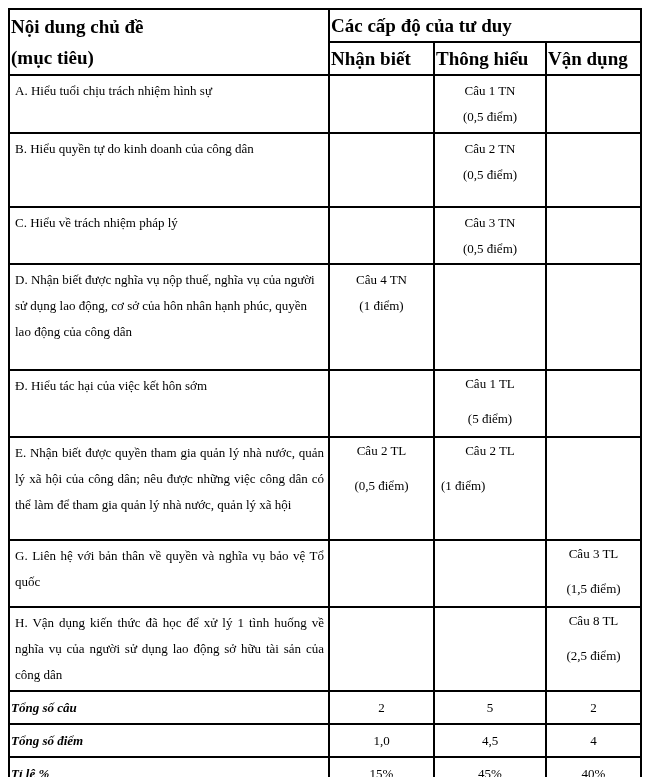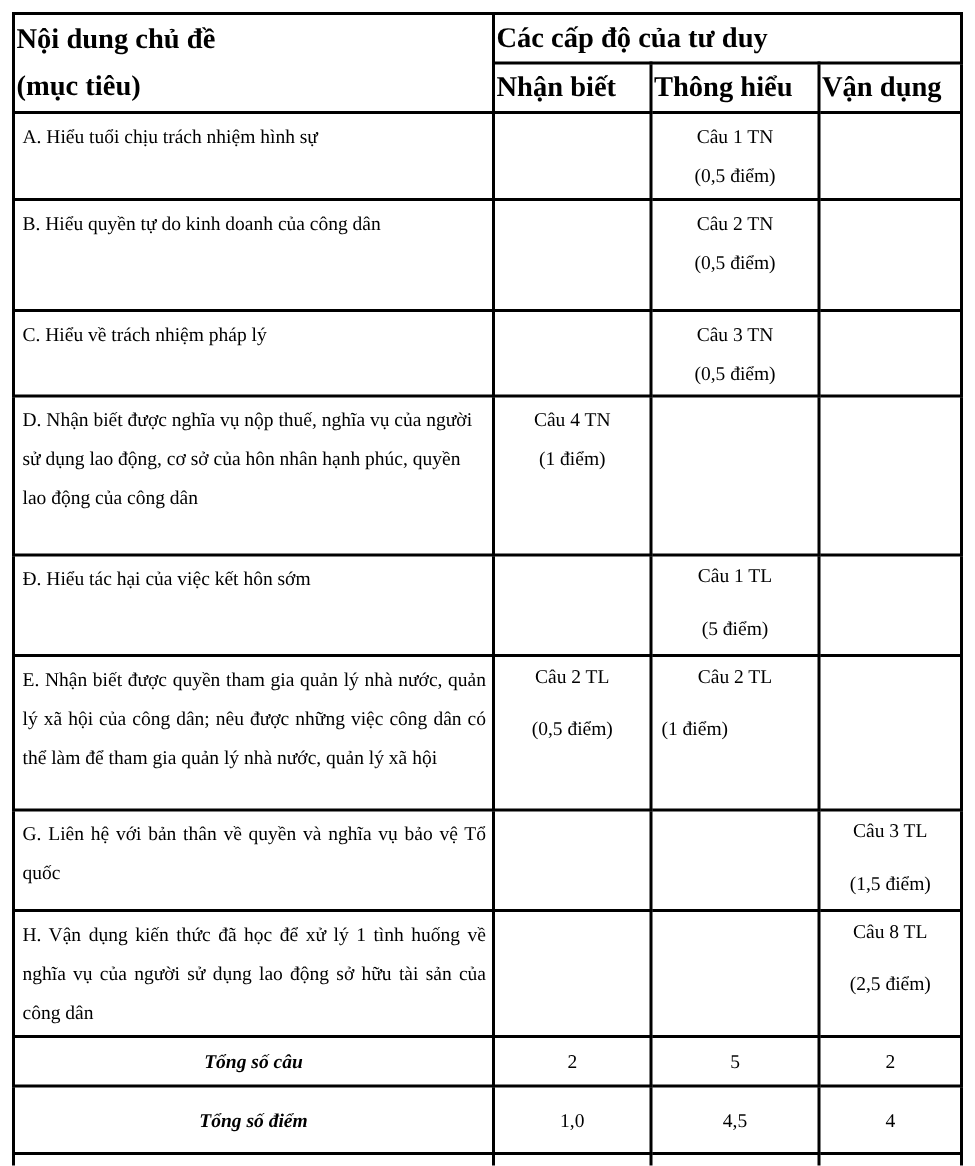--- a/index.html
+++ b/index.html
@@ -43,21 +43,20 @@
   
   td.c { text-align: center; padding-top: 2px; }
   td.c.spread { padding-top: 0; }
   td.c.spread .ln2 { margin-top: 9px; }
   td.c.left2 .ln2 { text-align: left; padding-left: 5px; }
 
   
   td.sl {
     font-weight: bold;
     font-style: italic;
-    text-align: center;
     vertical-align: middle;
   }
   td.sv { text-align: center; vertical-align: middle; }
 </style>
 </head>
 <body>
 
 <div class="sheet">
   <table class="matrix">
     <colgroup>
@@ -164,21 +163,21 @@
         </td>
       </tr>
 
       <tr style="height:33px">
         <td class="sl">Tổng số câu</td>
         <td class="sv">2</td>
         <td class="sv">5</td>
         <td class="sv">2</td>
       </tr>
 
-      <tr style="height:45px">
+      <tr style="height:33px">
         <td class="sl">Tổng số điểm</td>
         <td class="sv">1,0</td>
         <td class="sv">4,5</td>
         <td class="sv">4</td>
       </tr>
 
       <tr style="height:34px">
         <td class="sl">Tỉ lệ %</td>
         <td class="sv">15%</td>
         <td class="sv">45%</td>

